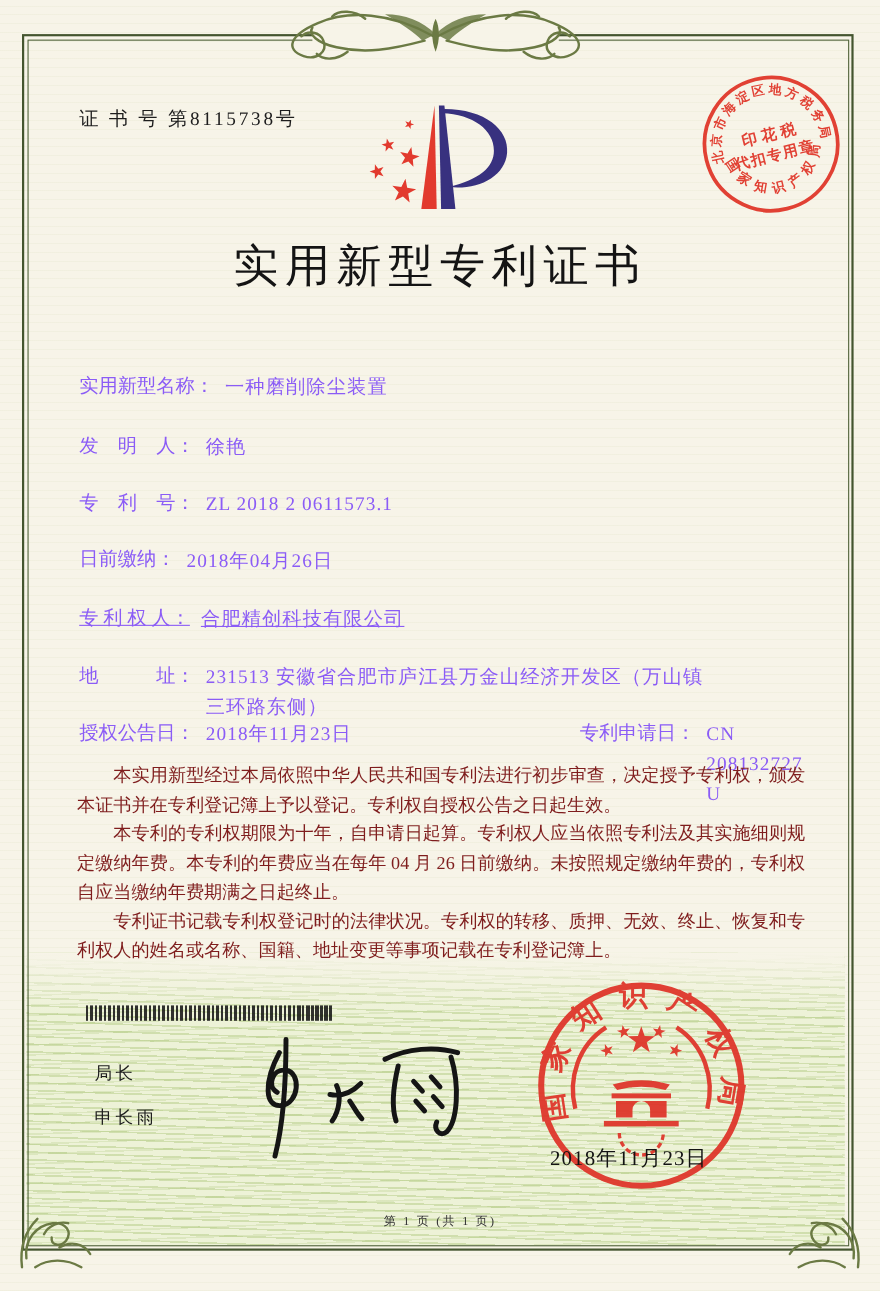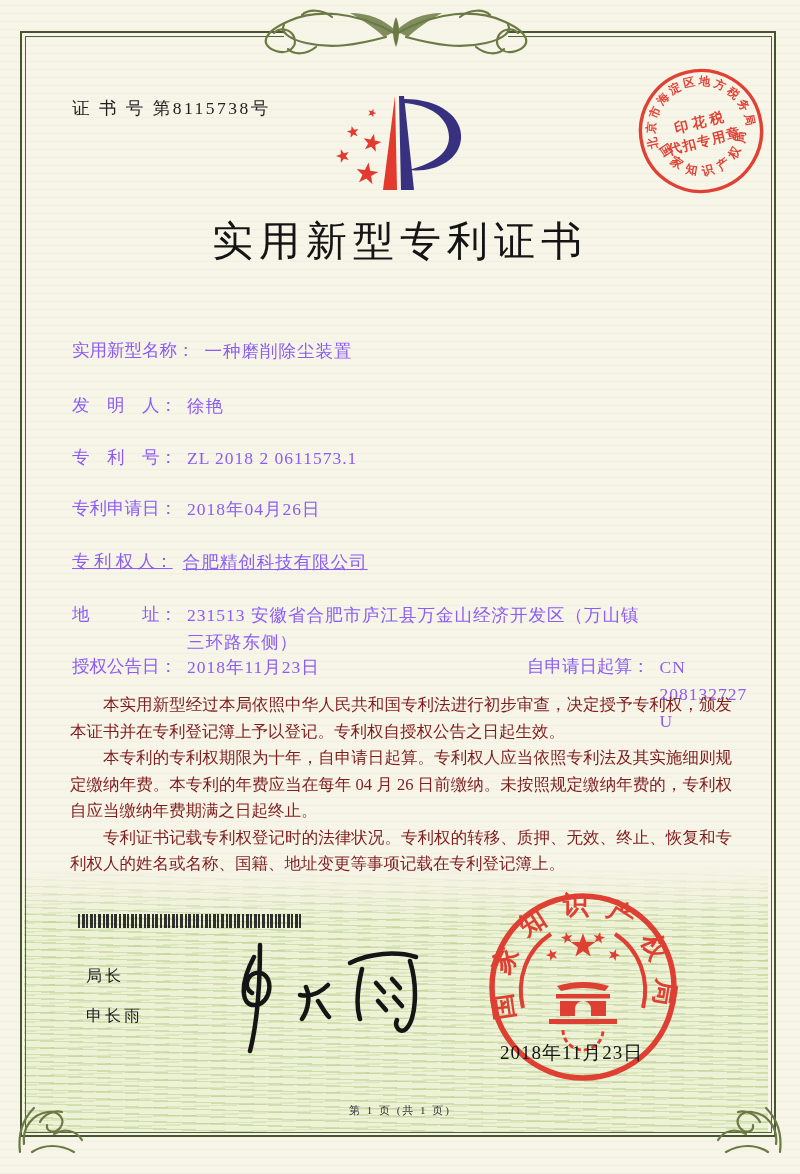--- a/index.html
+++ b/index.html
@@ -131,36 +131,36 @@
   </div>
   <div class="frow" style="top:393px;">
     <span class="f-label">发　明　人：</span>
     <span class="f-value">徐艳</span>
   </div>
   <div class="frow" style="top:445px;">
     <span class="f-label">专　利　号：</span>
     <span class="f-value">ZL 2018 2 0611573.1</span>
   </div>
   <div class="frow" style="top:496px;">
-    <span class="f-label">专利申请日：</span>
+    <span class="f-label">日前缴纳：</span>
     <span class="f-value">2018年04月26日</span>
   </div>
   <div class="frow" style="top:549px;text-decoration:underline;">
     <span class="f-label">专 利 权 人：</span>
     <span class="f-value">合肥精创科技有限公司</span>
   </div>
   <div class="frow addr" style="top:602px;">
     <span class="f-label">地　　　址：</span>
     <span class="f-value">231513 安徽省合肥市庐江县万金山经济开发区（万山镇三环路东侧）</span>
   </div>
   <div class="frow" style="top:654px;width:660px;">
     <span class="f-label">授权公告日：</span>
     <span class="f-value">2018年11月23日</span>
     <span class="grant2">
-      <span class="f-label">自申请日起算：</span>
+      <span class="f-label">专利申请日：</span>
       <span class="f-value">CN 208132727 U</span>
     </span>
   </div>
 
   <div class="paras">
     <p>本实用新型经过本局依照中华人民共和国专利法进行初步审查，决定授予专利权，颁发本证书并在专利登记簿上予以登记。专利权自授权公告之日起生效。</p>
     <p>本专利的专利权期限为十年，自申请日起算。专利权人应当依照专利法及其实施细则规定缴纳年费。本专利的年费应当在每年 04 月 26 日前缴纳。未按照规定缴纳年费的，专利权自应当缴纳年费期满之日起终止。</p>
     <p>专利证书记载专利权登记时的法律状况。专利权的转移、质押、无效、终止、恢复和专利权人的姓名或名称、国籍、地址变更等事项记载在专利登记簿上。</p>
   </div>
 

